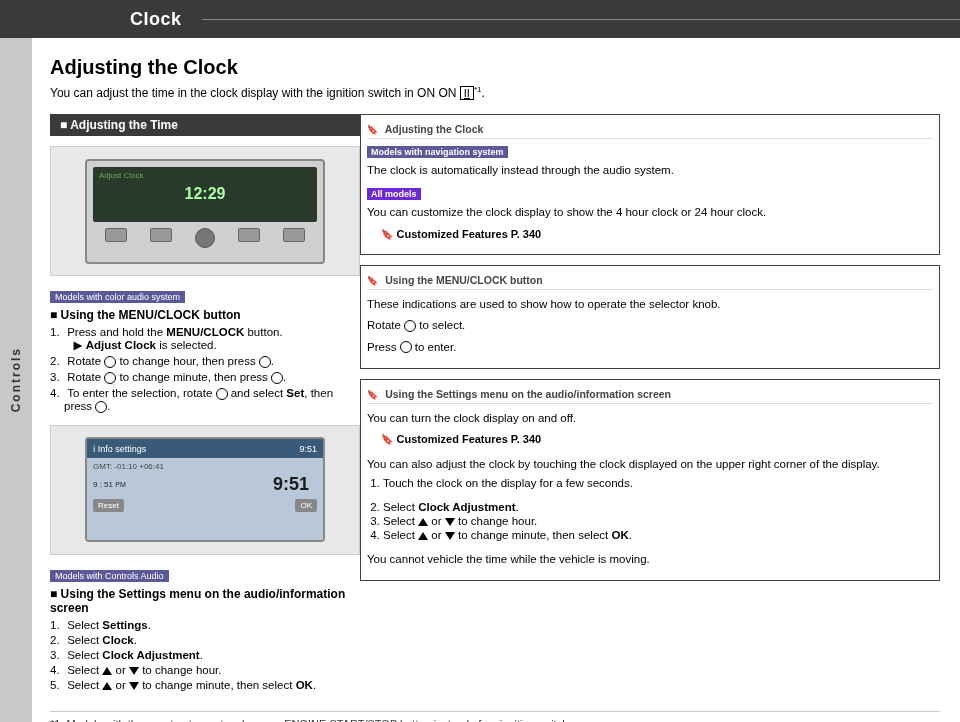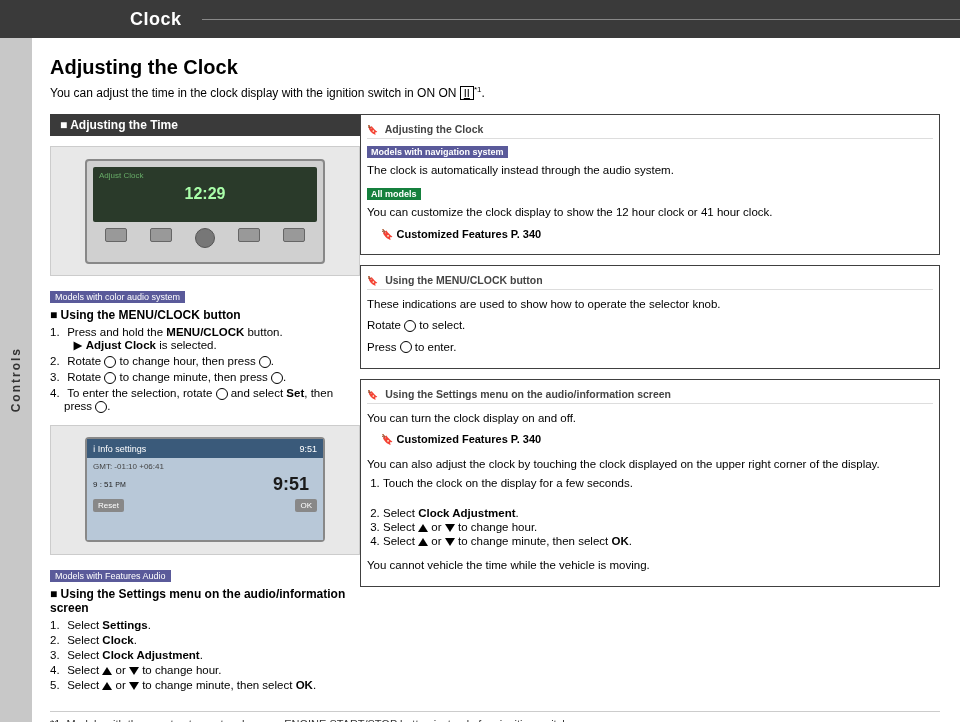--- a/index.html
+++ b/index.html
@@ -276,21 +276,21 @@
       font-weight: bold;
       padding: 1px 4px;
       display: inline-block;
       margin-bottom: 4px;
     }
     .rs-label.nav {
       background: #5a5a9a;
       color: #fff;
     }
     .rs-label.all {
-      background: #15803d;
+      background: #6d28d9;
       color: #fff;
     }
     .right-section p {
       font-size: 11.5px;
       line-height: 1.5;
       margin-bottom: 4px;
     }
     .right-section .indented {
       padding-left: 14px;
       font-size: 11px;
@@ -427,21 +427,21 @@
               </div>
               <div class="nav-screen-row" style="margin-top:4px;">
                 <span class="nav-btn">Reset</span>
                 <span class="nav-btn">OK</span>
               </div>
             </div>
           </div>
         </div>
 
         <div style="margin-top:8px;">
-          <div class="display-tag">Models with Features Audio</div>
+          <div class="display-tag">Models with Controls Audio</div>
           <div class="instr-block">
             <div class="instr-title" style="font-size:12px;font-weight:bold;margin-bottom:4px;">
               <span>Using the Settings menu on the audio/information screen</span>
             </div>
             <ol class="instr-list">
               <li><span class="num">1.</span>&nbsp;Select <b>Settings</b>.</li>
               <li><span class="num">2.</span>&nbsp;Select <b>Clock</b>.</li>
               <li><span class="num">3.</span>&nbsp;Select <b>Clock Adjustment</b>.</li>
               <li><span class="num">4.</span>&nbsp;Select <span class="tri-up"></span> or <span class="tri-down"></span> to change hour.</li>
               <li><span class="num">5.</span>&nbsp;Select <span class="tri-up"></span> or <span class="tri-down"></span> to change minute, then select <b>OK</b>.</li>
@@ -456,21 +456,21 @@
           <div class="right-section-title">
             <span style="font-size:9px;margin-right:4px;">🔖</span>
             <span>Adjusting the Clock</span>
           </div>
           <div style="margin-bottom:8px;">
             <span class="rs-label nav">Models with navigation system</span>
             <p>The clock is automatically instead through the audio system.</p>
           </div>
           <div>
             <span class="rs-label all">All models</span>
-            <p>You can customize the clock display to show the 12 hour clock or 41 hour clock.</p>
+            <p>You can customize the clock display to show the 4 hour clock or 24 hour clock.</p>
             <p class="indented">
               <span style="font-size:10px;">🔖</span> <span class="bold-link">Customized Features P. 340</span>
             </p>
           </div>
         </div>
 
         <div class="right-section">
           <div class="right-section-title">
             <span style="font-size:9px;margin-right:4px;">🔖</span>
             <span>Using the MENU/CLOCK button</span>
@@ -484,21 +484,21 @@
           <div class="right-section-title">
             <span style="font-size:9px;margin-right:4px;">🔖</span>
             <span>Using the Settings menu on the audio/information screen</span>
           </div>
           <p>You can turn the clock display on and off.</p>
           <p class="indented">
             <span style="font-size:10px;">🔖</span> <span class="bold-link">Customized Features P. 340</span>
           </p>
           <p style="margin-top:8px;">You can also adjust the clock by touching the clock displayed on the upper right corner of the display.</p>
           <ol style="padding-left:16px;margin-top:4px;">
-            <li style="font-size:11.5px;margin-bottom:18px;">Touch the clock on the display for a few seconds.</li>
+            <li style="font-size:11.5px;margin-bottom:12px;">Touch the clock on the display for a few seconds.</li>
             <li style="font-size:11.5px;margin-bottom:2px;">Select <b>Clock Adjustment</b>.</li>
             <li style="font-size:11.5px;margin-bottom:2px;">Select <span class="tri-up"></span> or <span class="tri-down"></span> to change hour.</li>
             <li style="font-size:11.5px;margin-bottom:2px;">Select <span class="tri-up"></span> or <span class="tri-down"></span> to change minute, then select <b>OK</b>.</li>
           </ol>
           <p style="margin-top:10px;font-size:11.5px;">You cannot vehicle the time while the vehicle is moving.</p>
         </div>
       </div>
     </div>
 
     <div class="footer-note">

